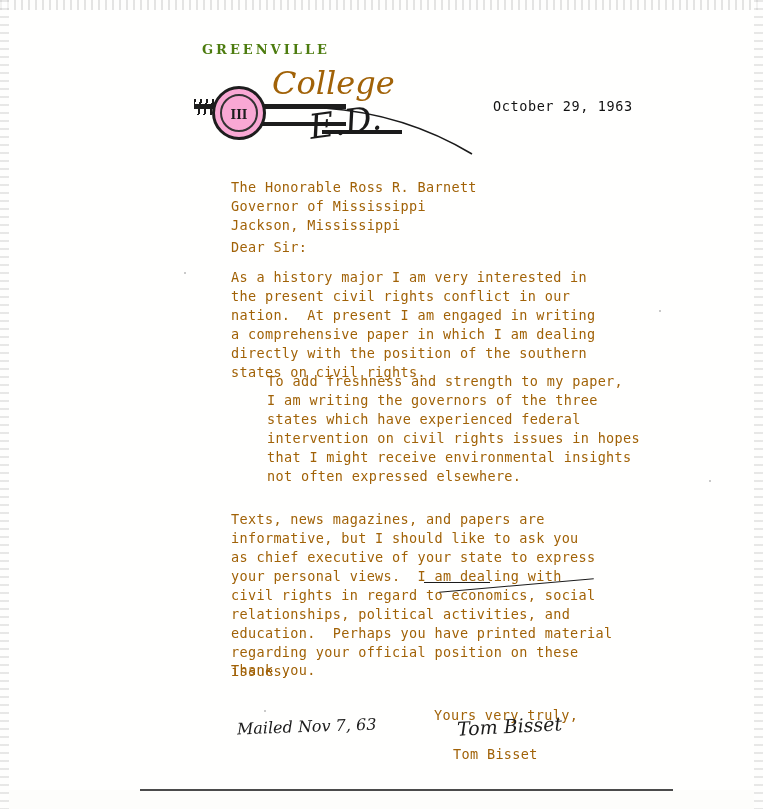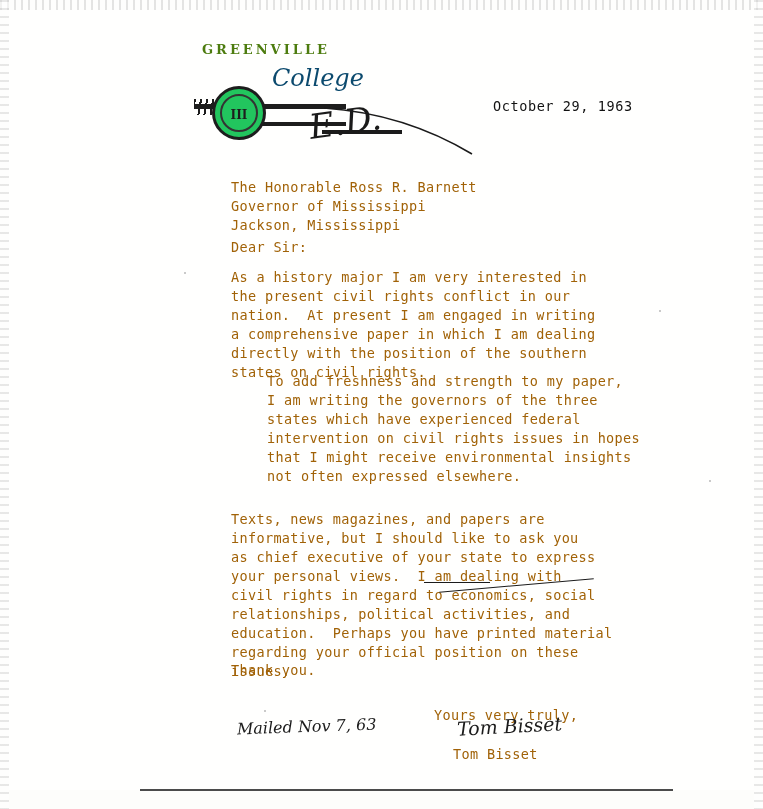--- a/index.html
+++ b/index.html
@@ -81,22 +81,22 @@
     letter-spacing: 3px;
     color: #4d7c0f;
     white-space: nowrap;
   }
   .lh-college {
     position: absolute;
     left: 78px;
     top: 22px;
     font-family: "DejaVu Serif", serif;
     font-style: italic;
-    font-size: 24px;
-    color: #0c4a6e;
+    font-size: 32px;
+    color: #a16207;
     text-align: right;
   }
   .lh-rule {
     position: absolute;
     left: 0px;
     top: 62px;
     width: 152px;
     height: 5px;
     background: #1d1d1d;
   }
@@ -109,21 +109,21 @@
     background: #1d1d1d;
   }
   .lh-seal {
     position: absolute;
     left: 18px;
     top: 44px;
     width: 54px;
     height: 54px;
     border-radius: 50%;
     border: 3px solid #1d1d1d;
-    background: #22c55e;
+    background: #f9a8d4;
     box-sizing: border-box;
   }
   .lh-seal:after {
     content: "";
     position: absolute;
     left: 5px; top: 5px;
     right: 5px; bottom: 5px;
     border-radius: 50%;
     border: 2px solid #333;
   }

